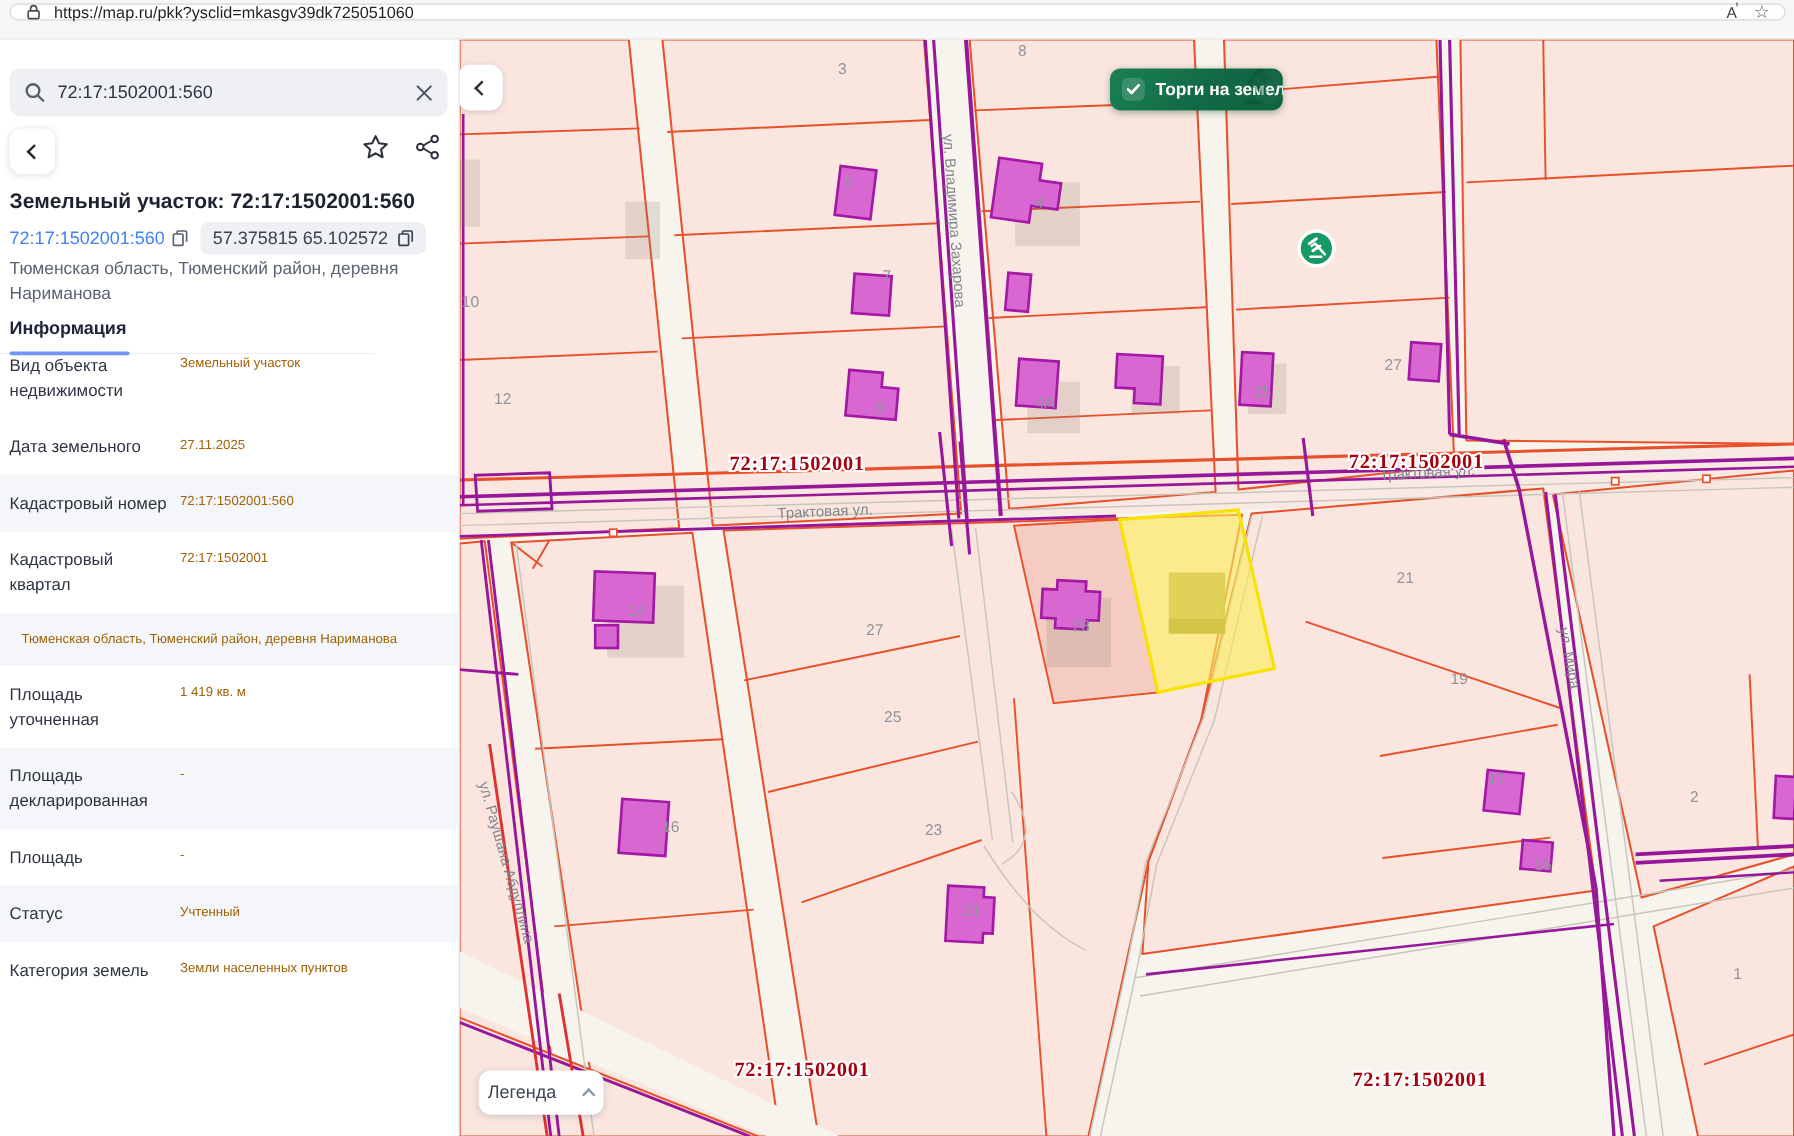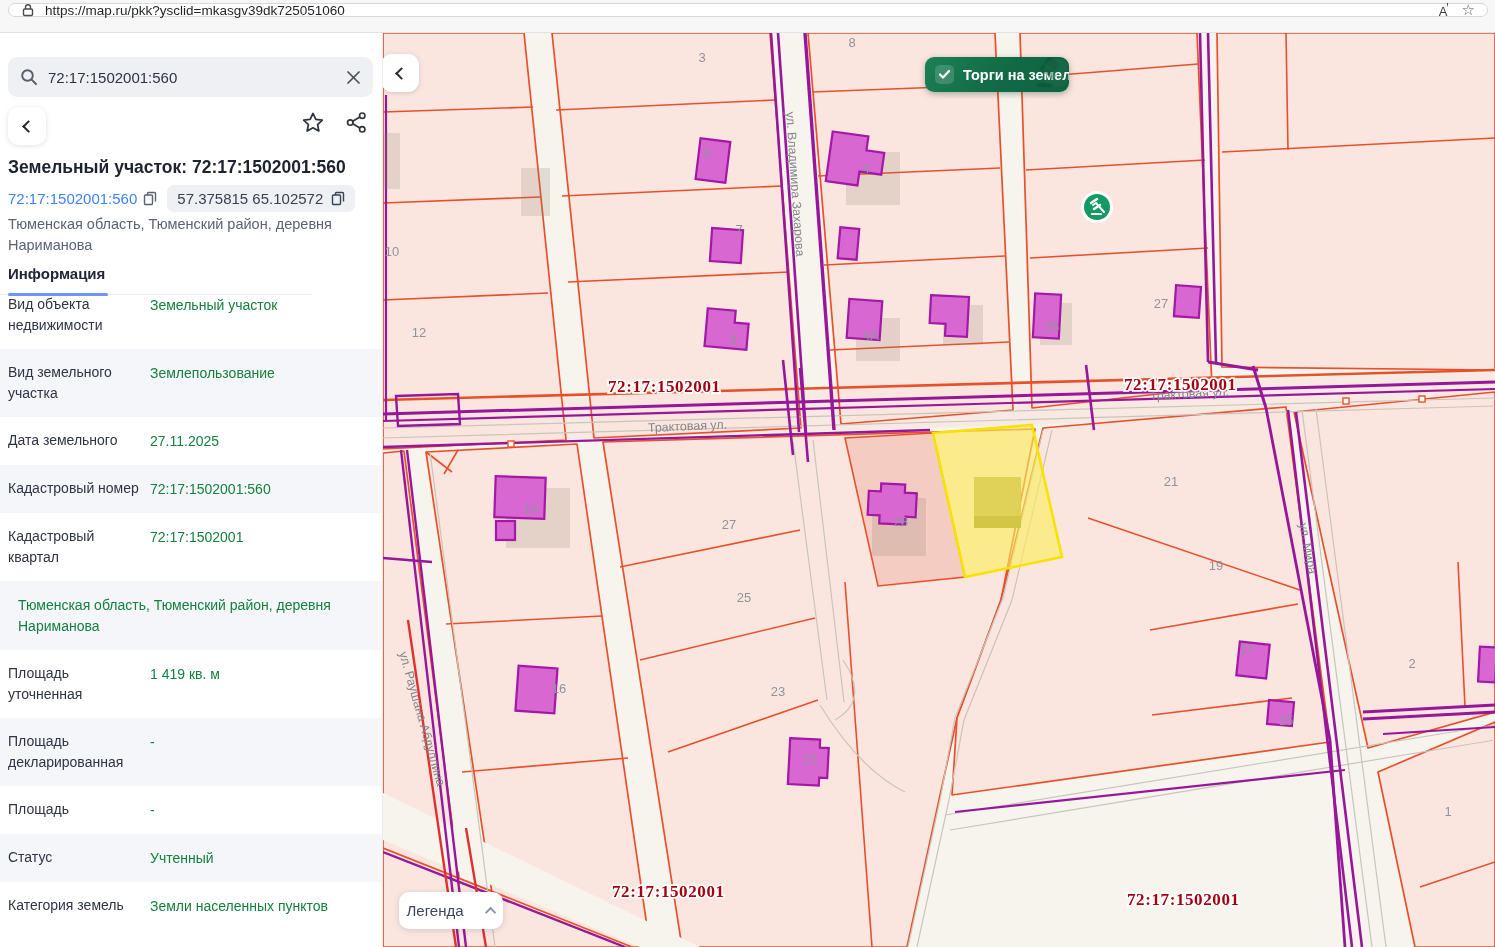--- a/index.html
+++ b/index.html
@@ -46,21 +46,21 @@
     border-bottom:1px solid #eceef2; }
   .tab { position:absolute; left:8px; top:6px; font-size:15px; font-weight:700; color:#20263a;
     background:none; border:none; font-family:inherit; cursor:pointer; }
   .tab-underline { position:absolute; left:8px; bottom:-2px; width:100px; height:3px;
     background:#6f95f5; border-radius:2px; }
   .info-table { position:absolute; left:0; top:248px; width:383px; }
   .irow { display:flex; padding:13px 10px 13px 8px; }
   .irow.alt { background:#f5f6f9; }
   .irow .lab { width:132px; flex:0 0 132px; font-size:14px; color:#2e3442; font-weight:500;
     line-height:1.5; }
-  .irow .val { flex:1; margin-left:10px; font-size:14px; color:#15803d; line-height:1.5;
+  .irow .val { flex:1; margin-left:10px; font-size:11px; color:#a16207; line-height:1.5;
     padding-top:1px; }
 
   
   .map-wrap { position:absolute; left:383px; top:33px; width:1112px; height:914px;
     background:#f7f4ed; overflow:hidden; }
   .map-svg { position:absolute; left:0; top:0; }
   .collapse-btn { position:absolute; left:-2px; top:21px; width:38px; height:38px;
     background:#fff; border:none; border-radius:11px; box-shadow:0 1px 5px rgba(40,50,80,.18);
     cursor:pointer; }
   .chev-l2 { display:inline-block; width:9px; height:9px; border-left:2px solid #2a2d33;
@@ -173,24 +173,20 @@
   <div class="tabs">
     <button class="tab">Информация</button>
     <div class="tab-underline"></div>
   </div>
 
   <div class="info-table">
     <div class="irow">
         <div class="lab">Вид объекта недвижимости</div>
         <div class="val">Земельный участок</div>
       </div>
-    <div class="irow alt">
-        <div class="lab">Вид земельного участка</div>
-        <div class="val">Землепользование</div>
-      </div>
     <div class="irow">
         <div class="lab">Дата земельного</div>
         <div class="val">27.11.2025</div>
       </div>
     <div class="irow alt">
         <div class="lab">Кадастровый номер</div>
         <div class="val">72:17:1502001:560</div>
       </div>
     <div class="irow">
         <div class="lab">Кадастровый квартал</div>

